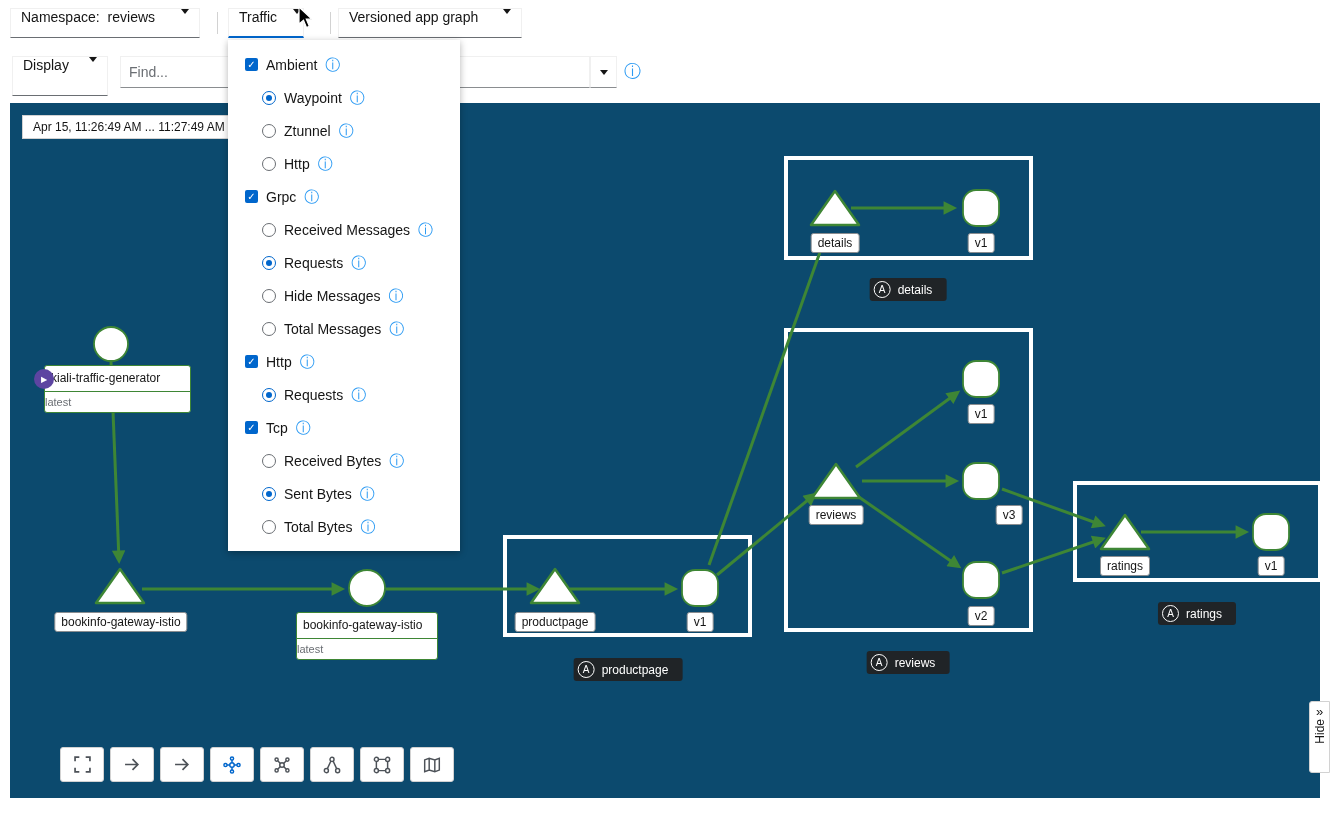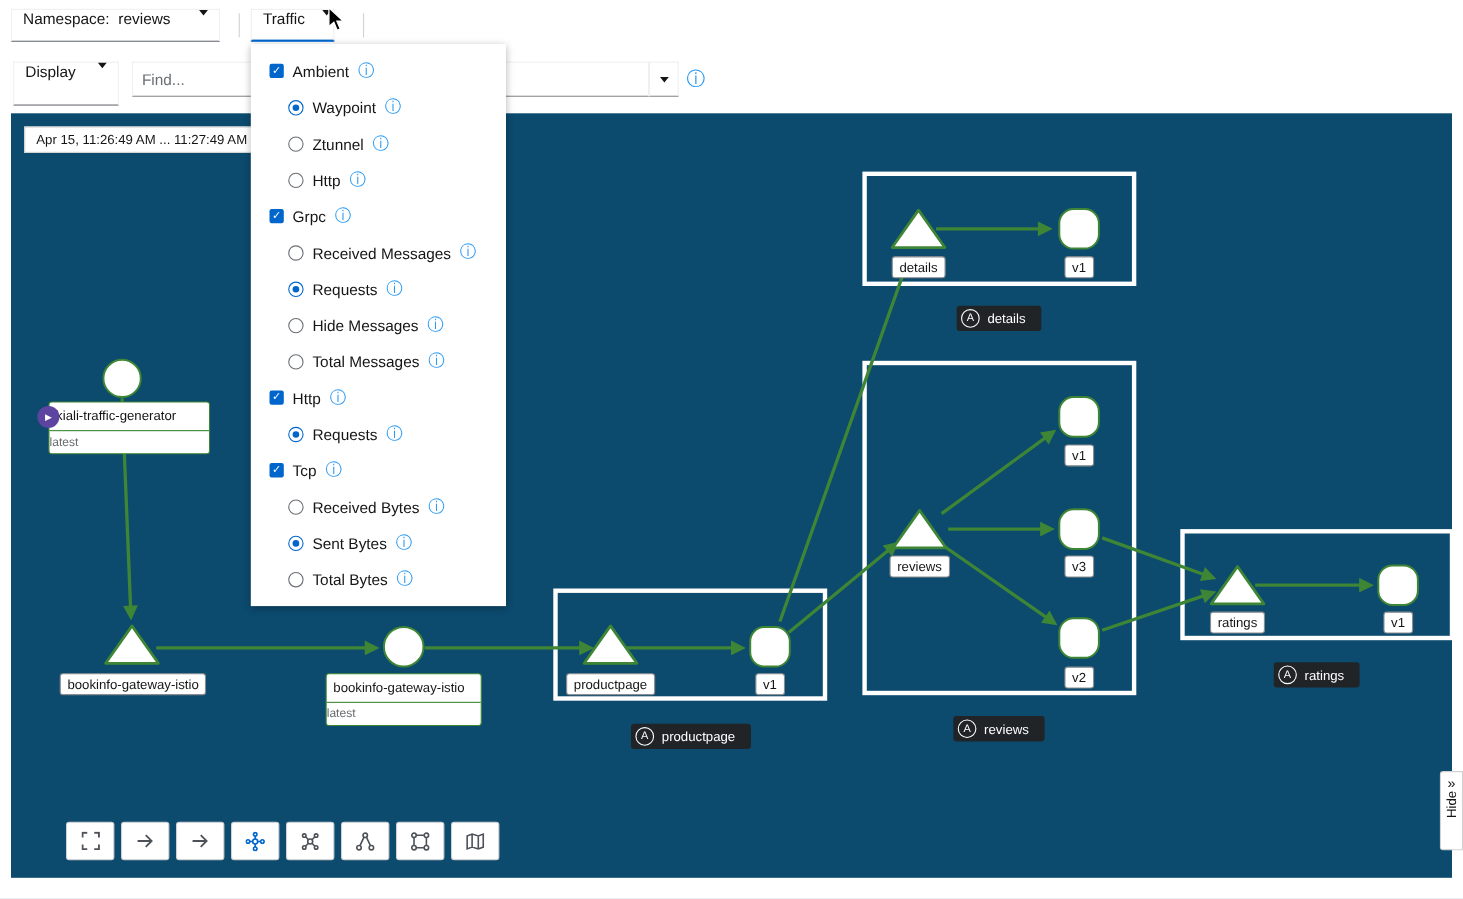--- a/index.html
+++ b/index.html
@@ -160,21 +160,21 @@
       <div class="nb-title">bookinfo-gateway-istio</div>
       <div class="nb-ver">latest</div>
     </div>
 
     <div class="chip" style="left:545px;top:509px">productpage</div>
     <div class="chip" style="left:690px;top:509px">v1</div>
     <div class="chip" style="left:825px;top:130px">details</div>
     <div class="chip" style="left:971px;top:130px">v1</div>
     <div class="chip" style="left:826px;top:402px">reviews</div>
     <div class="chip" style="left:971px;top:301px">v1</div>
-    <div class="chip" style="left:971px;top:402px">v3</div>
+    <div class="chip" style="left:999px;top:402px">v3</div>
     <div class="chip" style="left:971px;top:503px">v2</div>
     <div class="chip" style="left:1115px;top:453px">ratings</div>
     <div class="chip" style="left:1261px;top:453px">v1</div>
 
     <div class="app-badge" style="left:618px;top:555px">
       <span class="circ">A</span>
       <span>productpage</span>
     </div>
     <div class="app-badge" style="left:898px;top:175px">
       <span class="circ">A</span>
@@ -264,20 +264,25 @@
     <span class="spacer"></span>
     <span class="caret"></span>
   </div>
   <div class="vdivider" style="left:217px;top:12px;height:22px"></div>
   <div class="toggle active" style="left:228px;top:8px;width:76px">
     <span>Traffic</span>
     <span class="spacer"></span>
     <span class="caret"></span>
   </div>
   <div class="vdivider" style="left:330px;top:12px;height:22px"></div>
+  <div class="toggle" style="left:338px;top:8px;width:184px">
+    <span>Versioned app graph</span>
+    <span class="spacer"></span>
+    <span class="caret"></span>
+  </div>
 
   <div class="toggle" style="left:12px;top:56px;width:96px;height:40px">
     <span>Display</span>
     <span class="spacer"></span>
     <span class="caret"></span>
   </div>
   <input class="text-input" style="left: 120px; top: 56px; width: 235px;" placeholder="Find...">
   <input class="text-input" style="left: 355px; top: 56px; width: 235px;">
   <div class="caret-btn" style="left:590px;top:56px;width:27px;height:32px">
     <span class="caret"></span>

